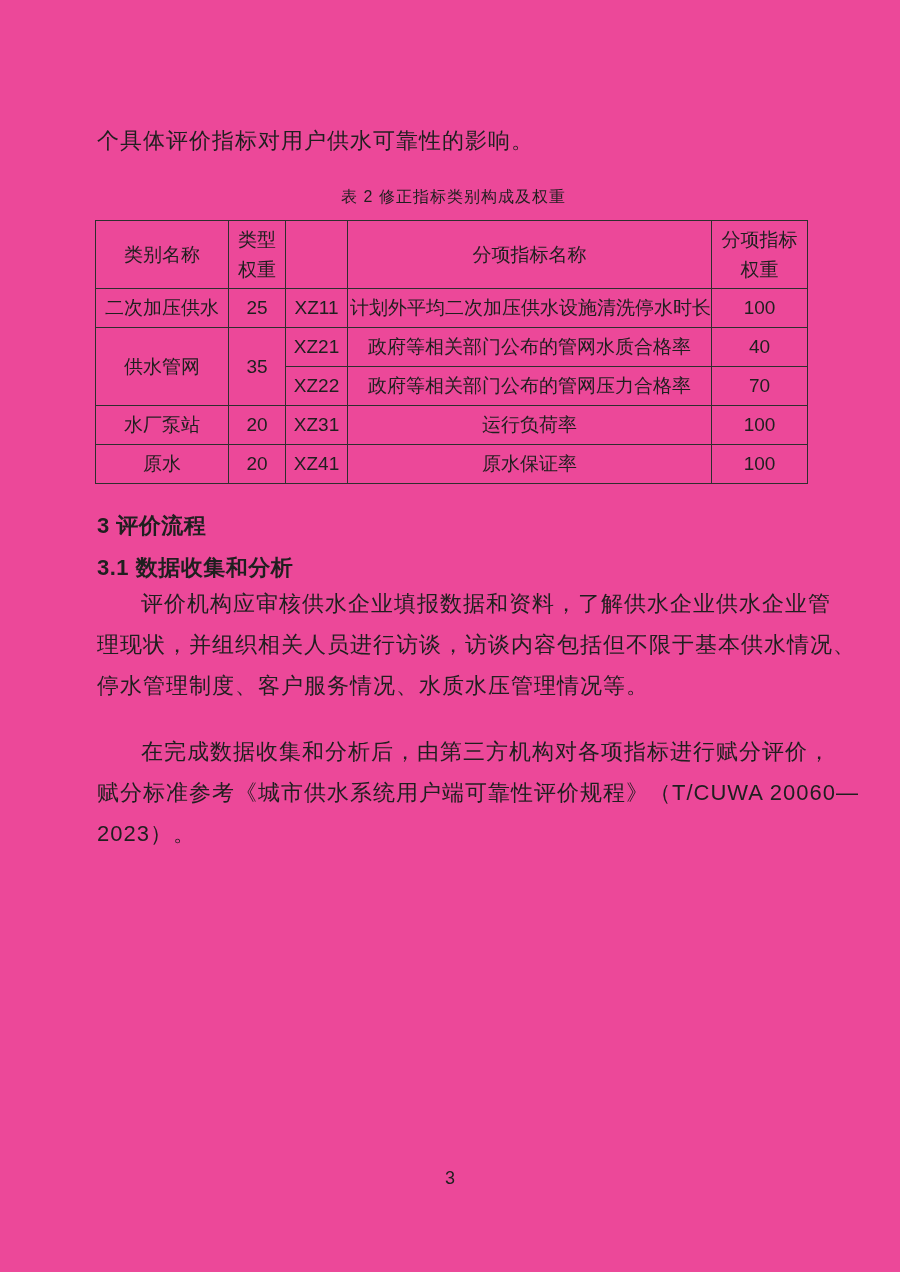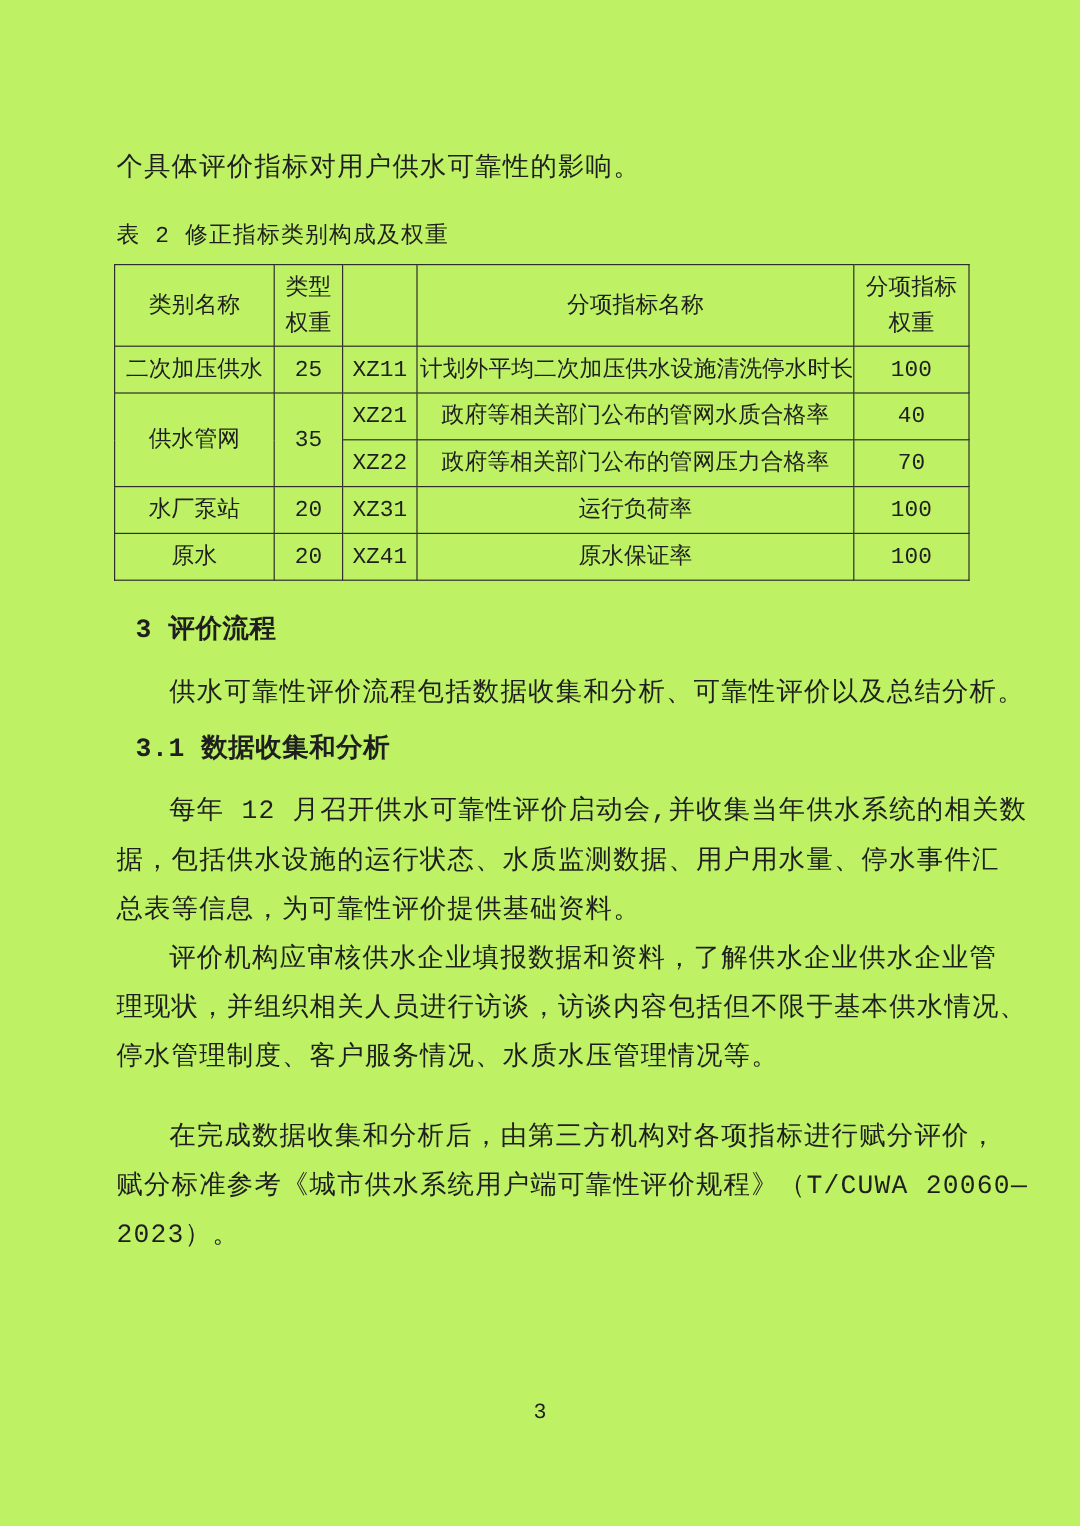--- a/index.html
+++ b/index.html
@@ -1,39 +1,40 @@
 <!DOCTYPE html>
 <html><head>
 <meta charset="utf-8">
 <style>
   html,body{margin:0;padding:0;background:#ffffff;}
   .page{
     position:relative;
     width:900px;height:1272px;
-    background:#bef264;
+    background:#ec4899;
     box-sizing:border-box;
     padding:0 90px 0 97px;
-    font-family:Liberation Mono, monospace;
+    font-family:Liberation Sans, sans-serif;
     color:#1f1f1f;
     overflow:hidden;
   }
   .body-text{
     font-size:22px;
     line-height:41px;
     letter-spacing:1px;
     white-space:pre;
     margin:0;
   }
   .indent{ text-indent:2em; }
   .intro{ margin-top:120px; }
   .table-caption{
     margin-top:22px;
     line-height:28px;
-    font-size:19px;
+    font-size:16px;
     letter-spacing:1px;
+    text-align:center;
   }
   table.weights{
     border-collapse:collapse;
     margin-top:9px;
     margin-left:-2px;
     width:712px;
     table-layout:fixed;
   }
   table.weights td{
     border:1px solid #2e2e2e;
@@ -45,21 +46,21 @@
     overflow:hidden;
   }
   tr.hdr{ height:68px; }
   tr.datarow{ height:39px; }
   tr.datarow td{ line-height:36px; white-space:nowrap; }
   .heading{
     font-size:22px;
     font-weight:bold;
     line-height:30px;
     letter-spacing:0.5px;
-    margin:16px;
+    margin:0;
   }
   .h3{ margin-top:27px; }
   .p3{ margin-top:12px; }
   .h31{ margin-top:12px; }
   .p311{ margin-top:13px; }
   .h32{ margin-top:15px; }
   .p321{ margin-top:25px; }
   .page-number{
     position:absolute;
     top:1165px;left:0;
@@ -127,27 +128,23 @@
         <td>20</td>
         <td>XZ41</td>
         <td>原水保证率</td>
         <td>100</td>
       </tr>
     </tbody>
   </table>
 
   <h2 class="heading h3">3 评价流程</h2>
 
-  <p class="body-text indent p3">供水可靠性评价流程包括数据收集和分析、可靠性评价以及总结分析。</p>
 
   <h2 class="heading h31">3.1 数据收集和分析</h2>
 
-  <p class="body-text indent p311">每年 12 月召开供水可靠性评价启动会,并收集当年供水系统的相关数
-据，包括供水设施的运行状态、水质监测数据、用户用水量、停水事件汇
-总表等信息，为可靠性评价提供基础资料。</p>
 
   <p class="body-text indent">评价机构应审核供水企业填报数据和资料，了解供水企业供水企业管
 理现状，并组织相关人员进行访谈，访谈内容包括但不限于基本供水情况、
 停水管理制度、客户服务情况、水质水压管理情况等。</p>
 
 
   <p class="body-text indent p321">在完成数据收集和分析后，由第三方机构对各项指标进行赋分评价，
 赋分标准参考《城市供水系统用户端可靠性评价规程》（T/CUWA 20060—
 2023）。</p>
 

